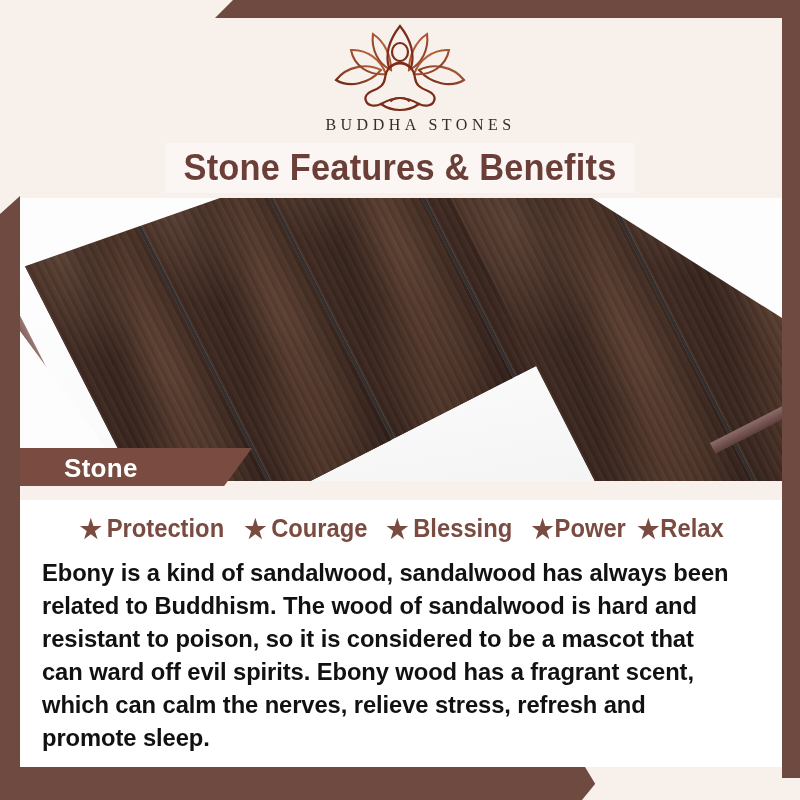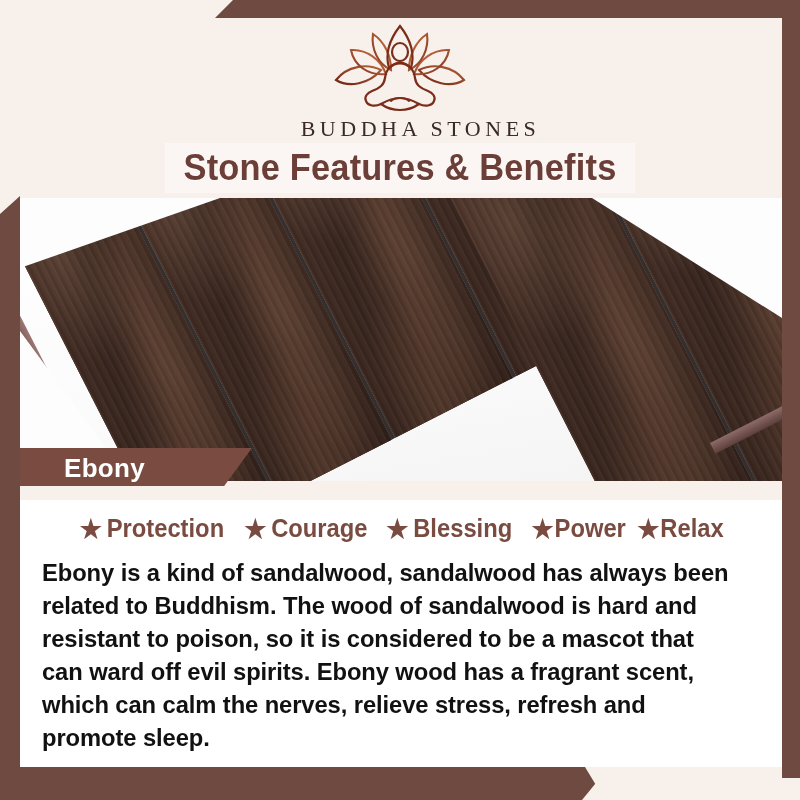--- a/index.html
+++ b/index.html
@@ -47,21 +47,21 @@
   .header{
     position:absolute;left:0;top:0;width:800px;height:200px;
   }
   .logo-wrap{
     position:absolute;left:0;top:22px;width:800px;text-align:center;
   }
   .logo-mark{display:block;margin:0 auto;}
   .logo-word{
     margin-top:2px;
     font-family:"Liberation Serif", serif;
-    font-size:22px;letter-spacing:4.5px;color:#3a2a26;
+    font-size:16px;letter-spacing:4.5px;color:#3a2a26;
     font-weight:400;
     padding-left:41px;
   }
 
   .title-plate{
     position:absolute;left:165px;top:143px;width:470px;height:50px;
     background:linear-gradient(180deg,#fbf6f3 0%,#fbf6f3 100%);
   }
   .title{
     position:absolute;left:0;top:147px;width:800px;text-align:center;
@@ -265,21 +265,21 @@
                 background:#fdfdfd;
                 -webkit-clip-path:polygon(0 0,100% 0,0 100%);
                 clip-path:polygon(0 0,100% 0,0 100%);"></div>
     <div style="position:absolute;left:0;bottom:0;width:110px;height:150px;
                 background:#fdfdfd;
                 -webkit-clip-path:polygon(0 0,0 100%,100% 100%);
                 clip-path:polygon(0 0,0 100%,100% 100%);"></div>
   </div>
 
   <div class="ebony-banner"></div>
-  <div class="ebony-label">Ebony</div>
+  <div class="ebony-label">Stone</div>
 
   <div class="content">
     <div class="content-top-fade"></div>
 
     <div class="benefits">
       <div class="benefit">
         <span class="star">★</span>
         <span>Protection</span>
       </div>
       <div class="benefit">

